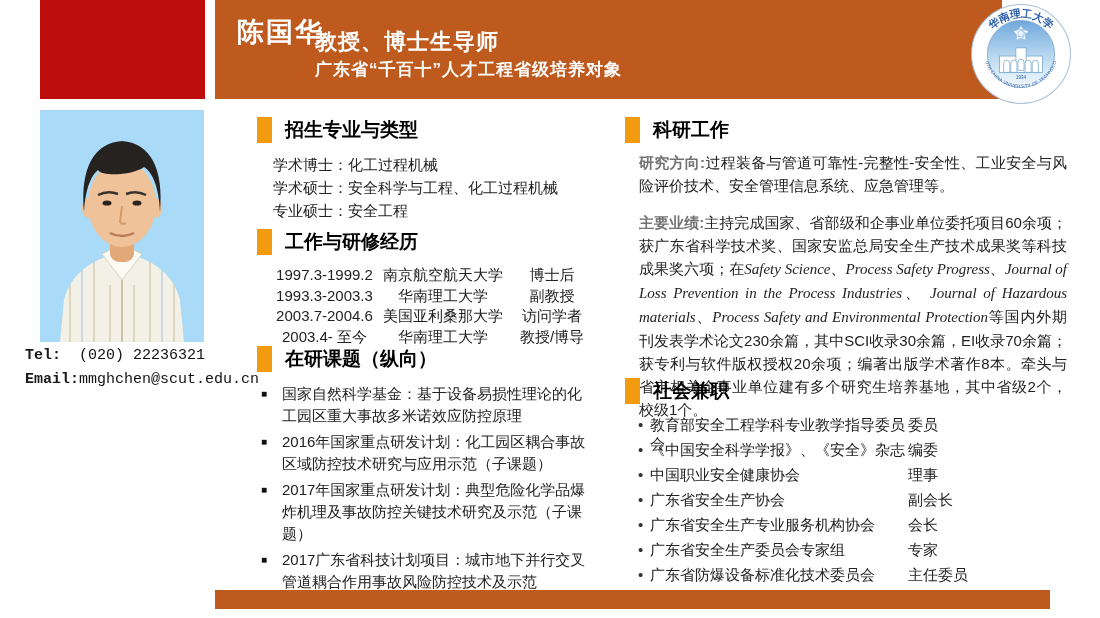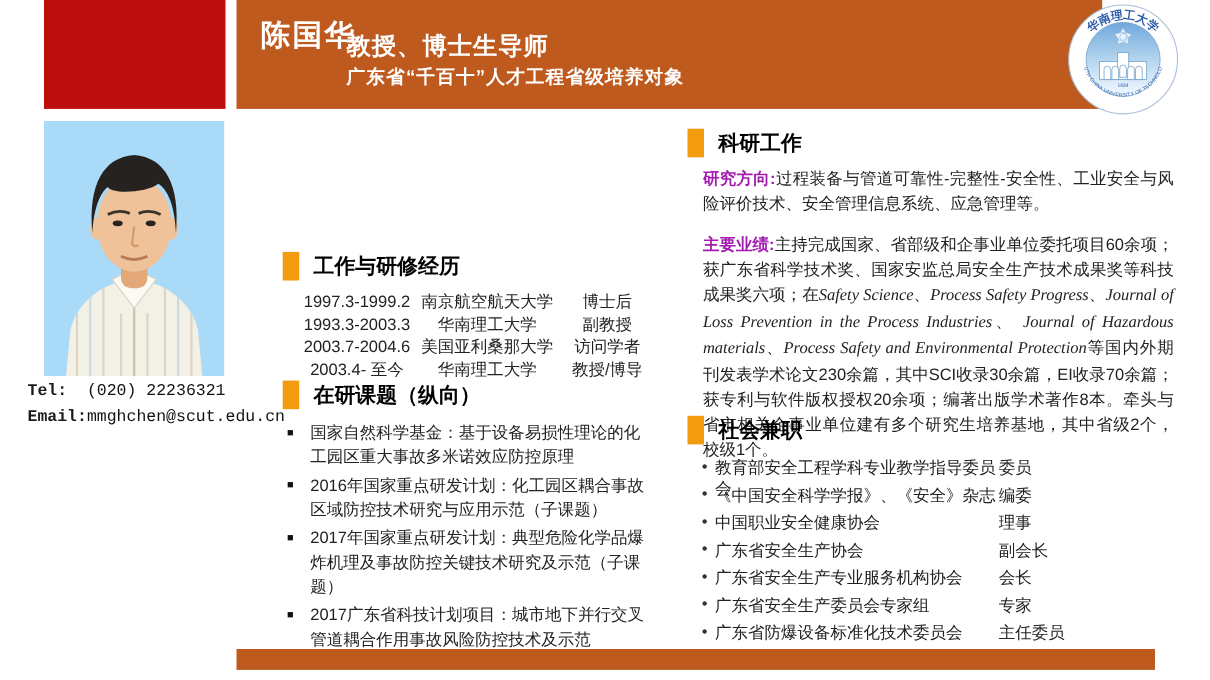--- a/index.html
+++ b/index.html
@@ -46,21 +46,21 @@
 
   #sec-projects{left:257px;top:346px;width:338px;}
   .proj-items{margin:11px 0 0 4px;}
   .proj-item{display:flex;gap:9px;margin-bottom:4px;}
   .sq-bullet{flex:none;width:12px;font-size:10px;line-height:22px;color:#111;}
   .proj-text{font-size:15px;line-height:22px;color:#222;}
 
   #sec-research{left:625px;top:117px;width:442px;}
   .para{margin:8px 0 0 14px;width:428px;font-size:15px;line-height:23px;color:#222;text-align:justify;}
   .para.second{margin-top:14px;}
-  .plabel{font-weight:bold;color:#a21caf;}
+  .plabel{font-weight:bold;color:#737373;}
   .para em{font-family:"Liberation Serif","DejaVu Serif",serif;font-style:italic;}
 
   #sec-social{left:625px;top:378px;width:448px;}
   .soc-rows{margin:12px 0 0 13px;}
   .soc-row{display:flex;height:25px;font-size:15px;color:#222;align-items:flex-start;}
   .dot-bullet{flex:none;width:12px;color:#333;font-size:15px;}
   .soc-org{width:258px;flex:none;}
   .soc-role{flex:1;}
 
   .footer-band{position:absolute;left:215px;top:590px;width:835px;height:19px;background:var(--band);}
@@ -157,20 +157,31 @@
     <div class="contact-row">
       <span class="contact-label">Tel:</span>
       <span class="contact-value">(020) 22236321</span>
     </div>
     <div class="contact-row">
       <span class="contact-label">Email:</span>
       <span class="contact-value">mmghchen@scut.edu.cn</span>
     </div>
   </div>
 
+  <div class="section" id="sec-admissions">
+    <div class="sec-head">
+      <span class="marker"></span>
+      <span class="sec-title">招生专业与类型</span>
+    </div>
+    <div class="adm-lines">
+      <div class="adm-line">学术博士：化工过程机械</div>
+      <div class="adm-line">学术硕士：安全科学与工程、化工过程机械</div>
+      <div class="adm-line">专业硕士：安全工程</div>
+    </div>
+  </div>
 
   <div class="section" id="sec-experience">
     <div class="sec-head">
       <span class="marker"></span>
       <span class="sec-title">工作与研修经历</span>
     </div>
     <div class="exp-rows">
       <div class="exp-row">
         <span class="exp-period">1997.3-1999.2</span>
         <span class="exp-org">南京航空航天大学</span>

